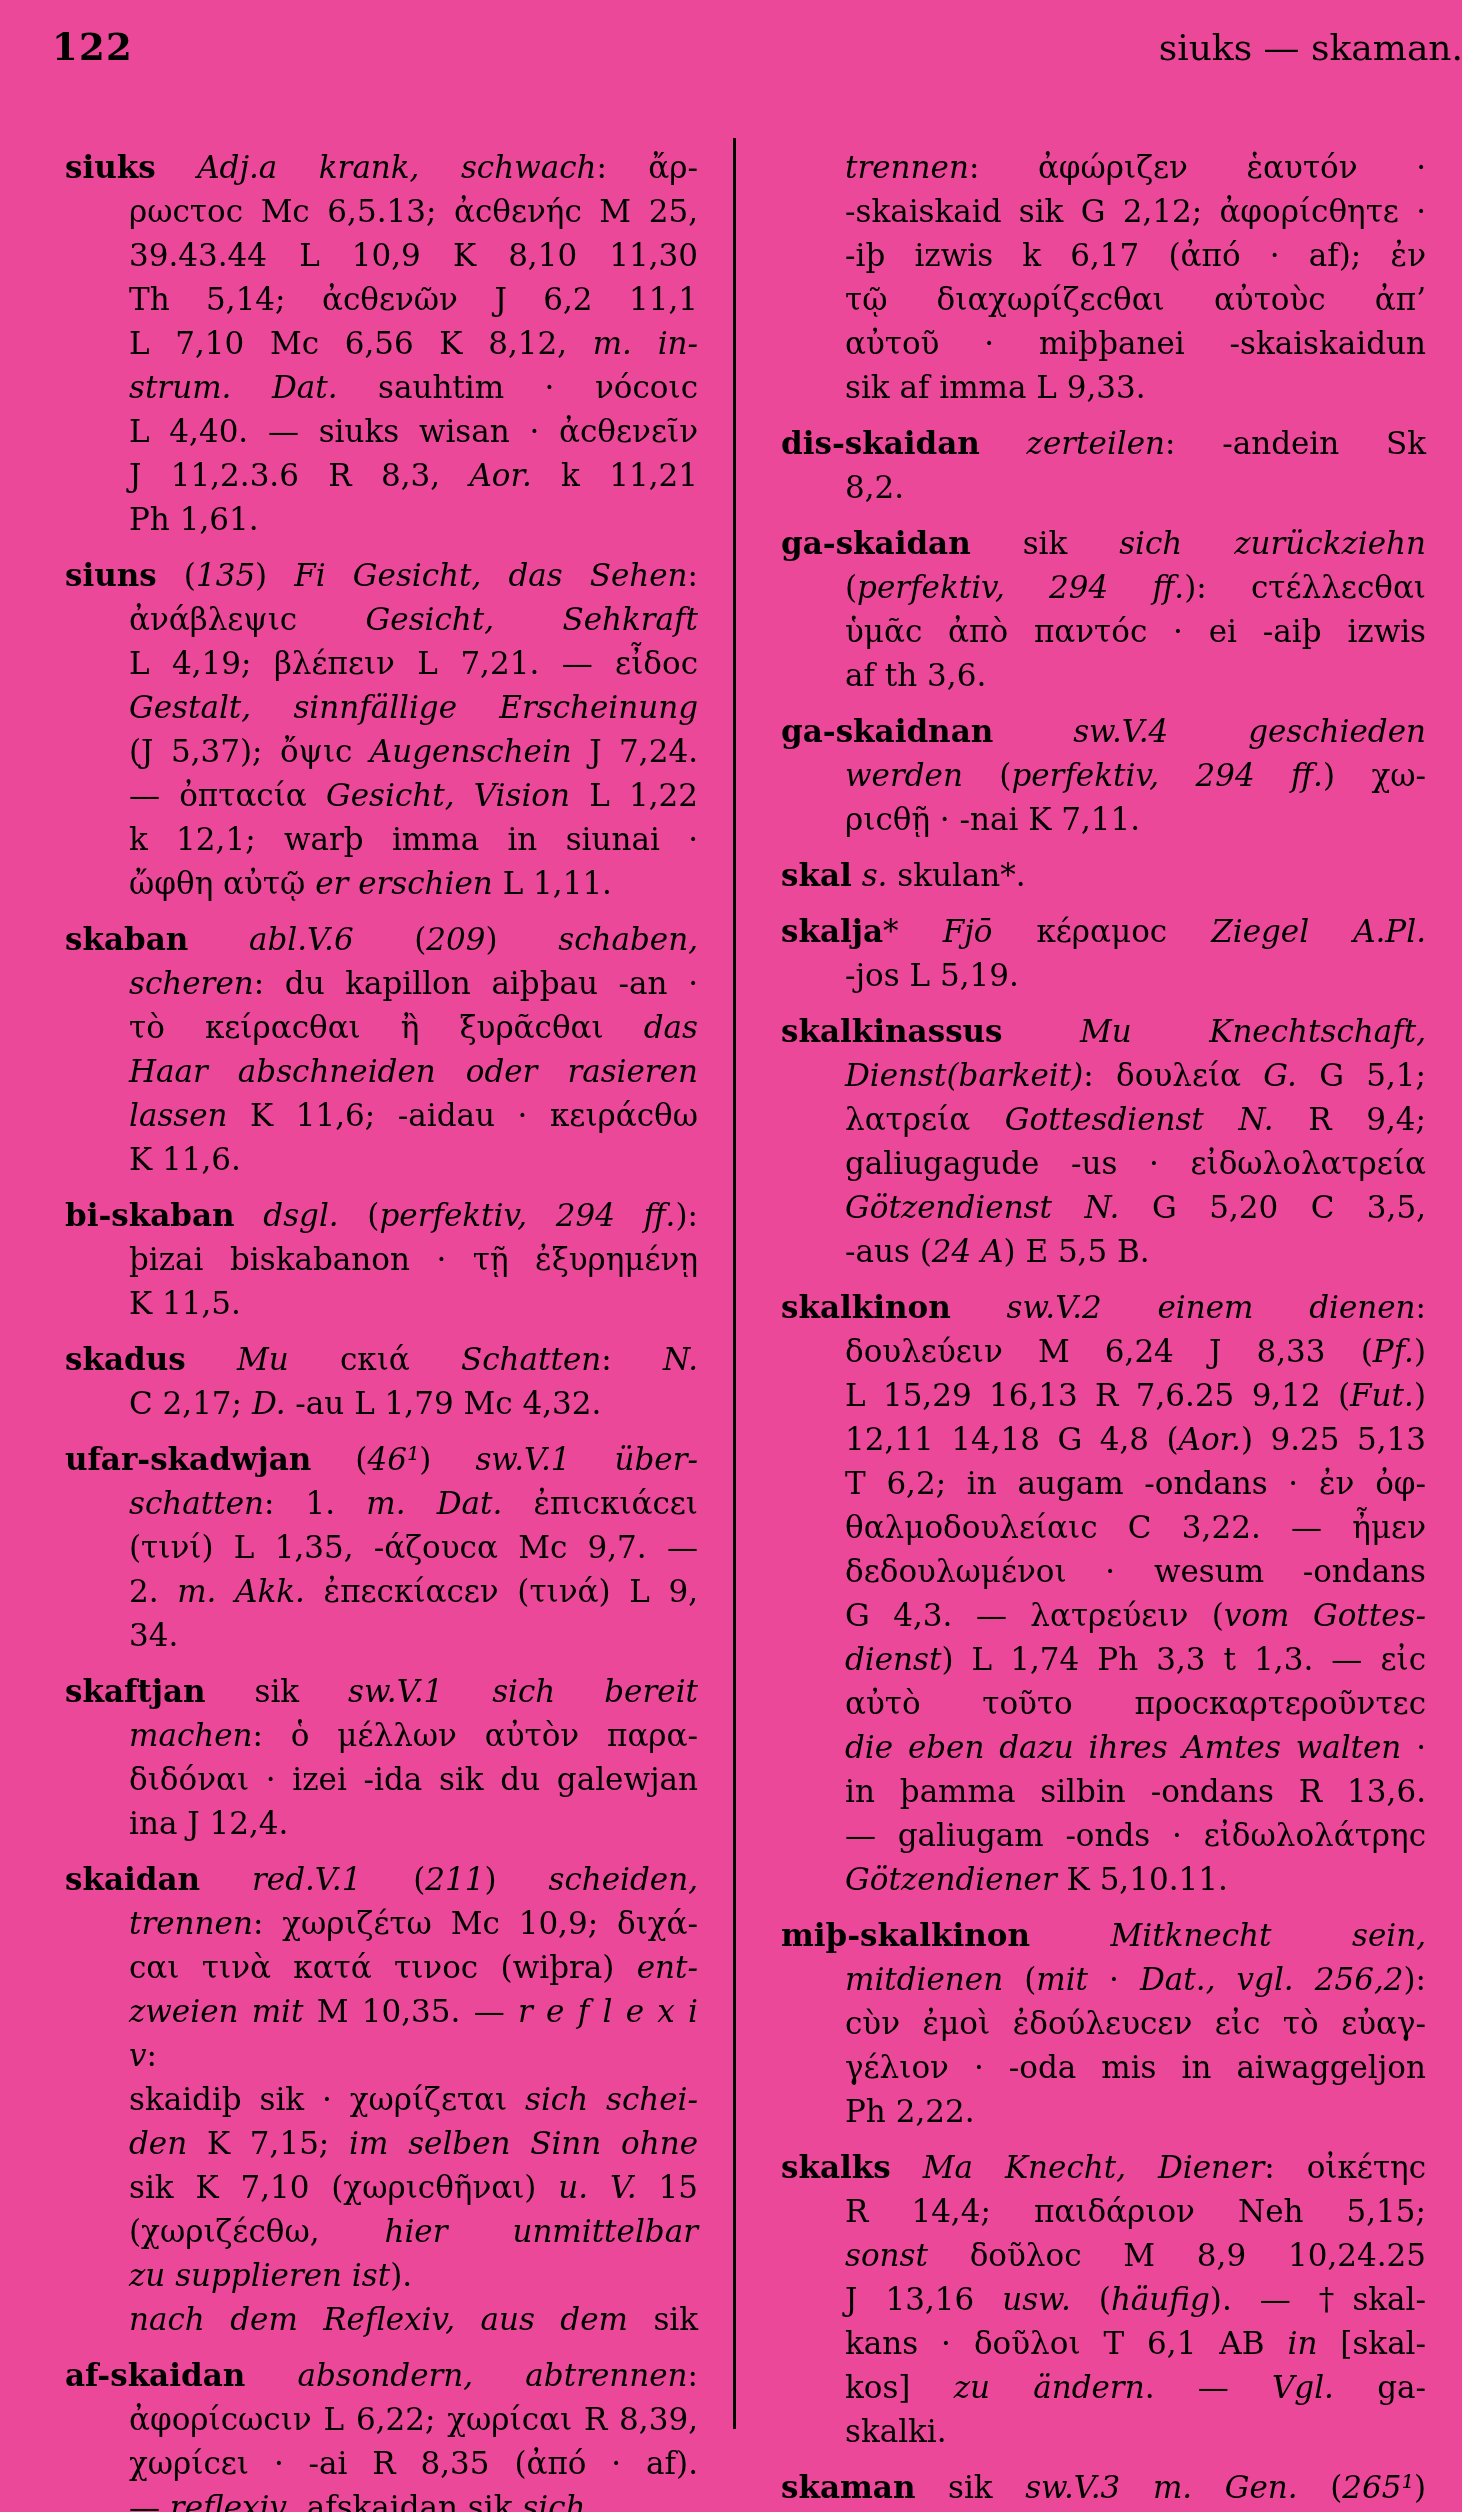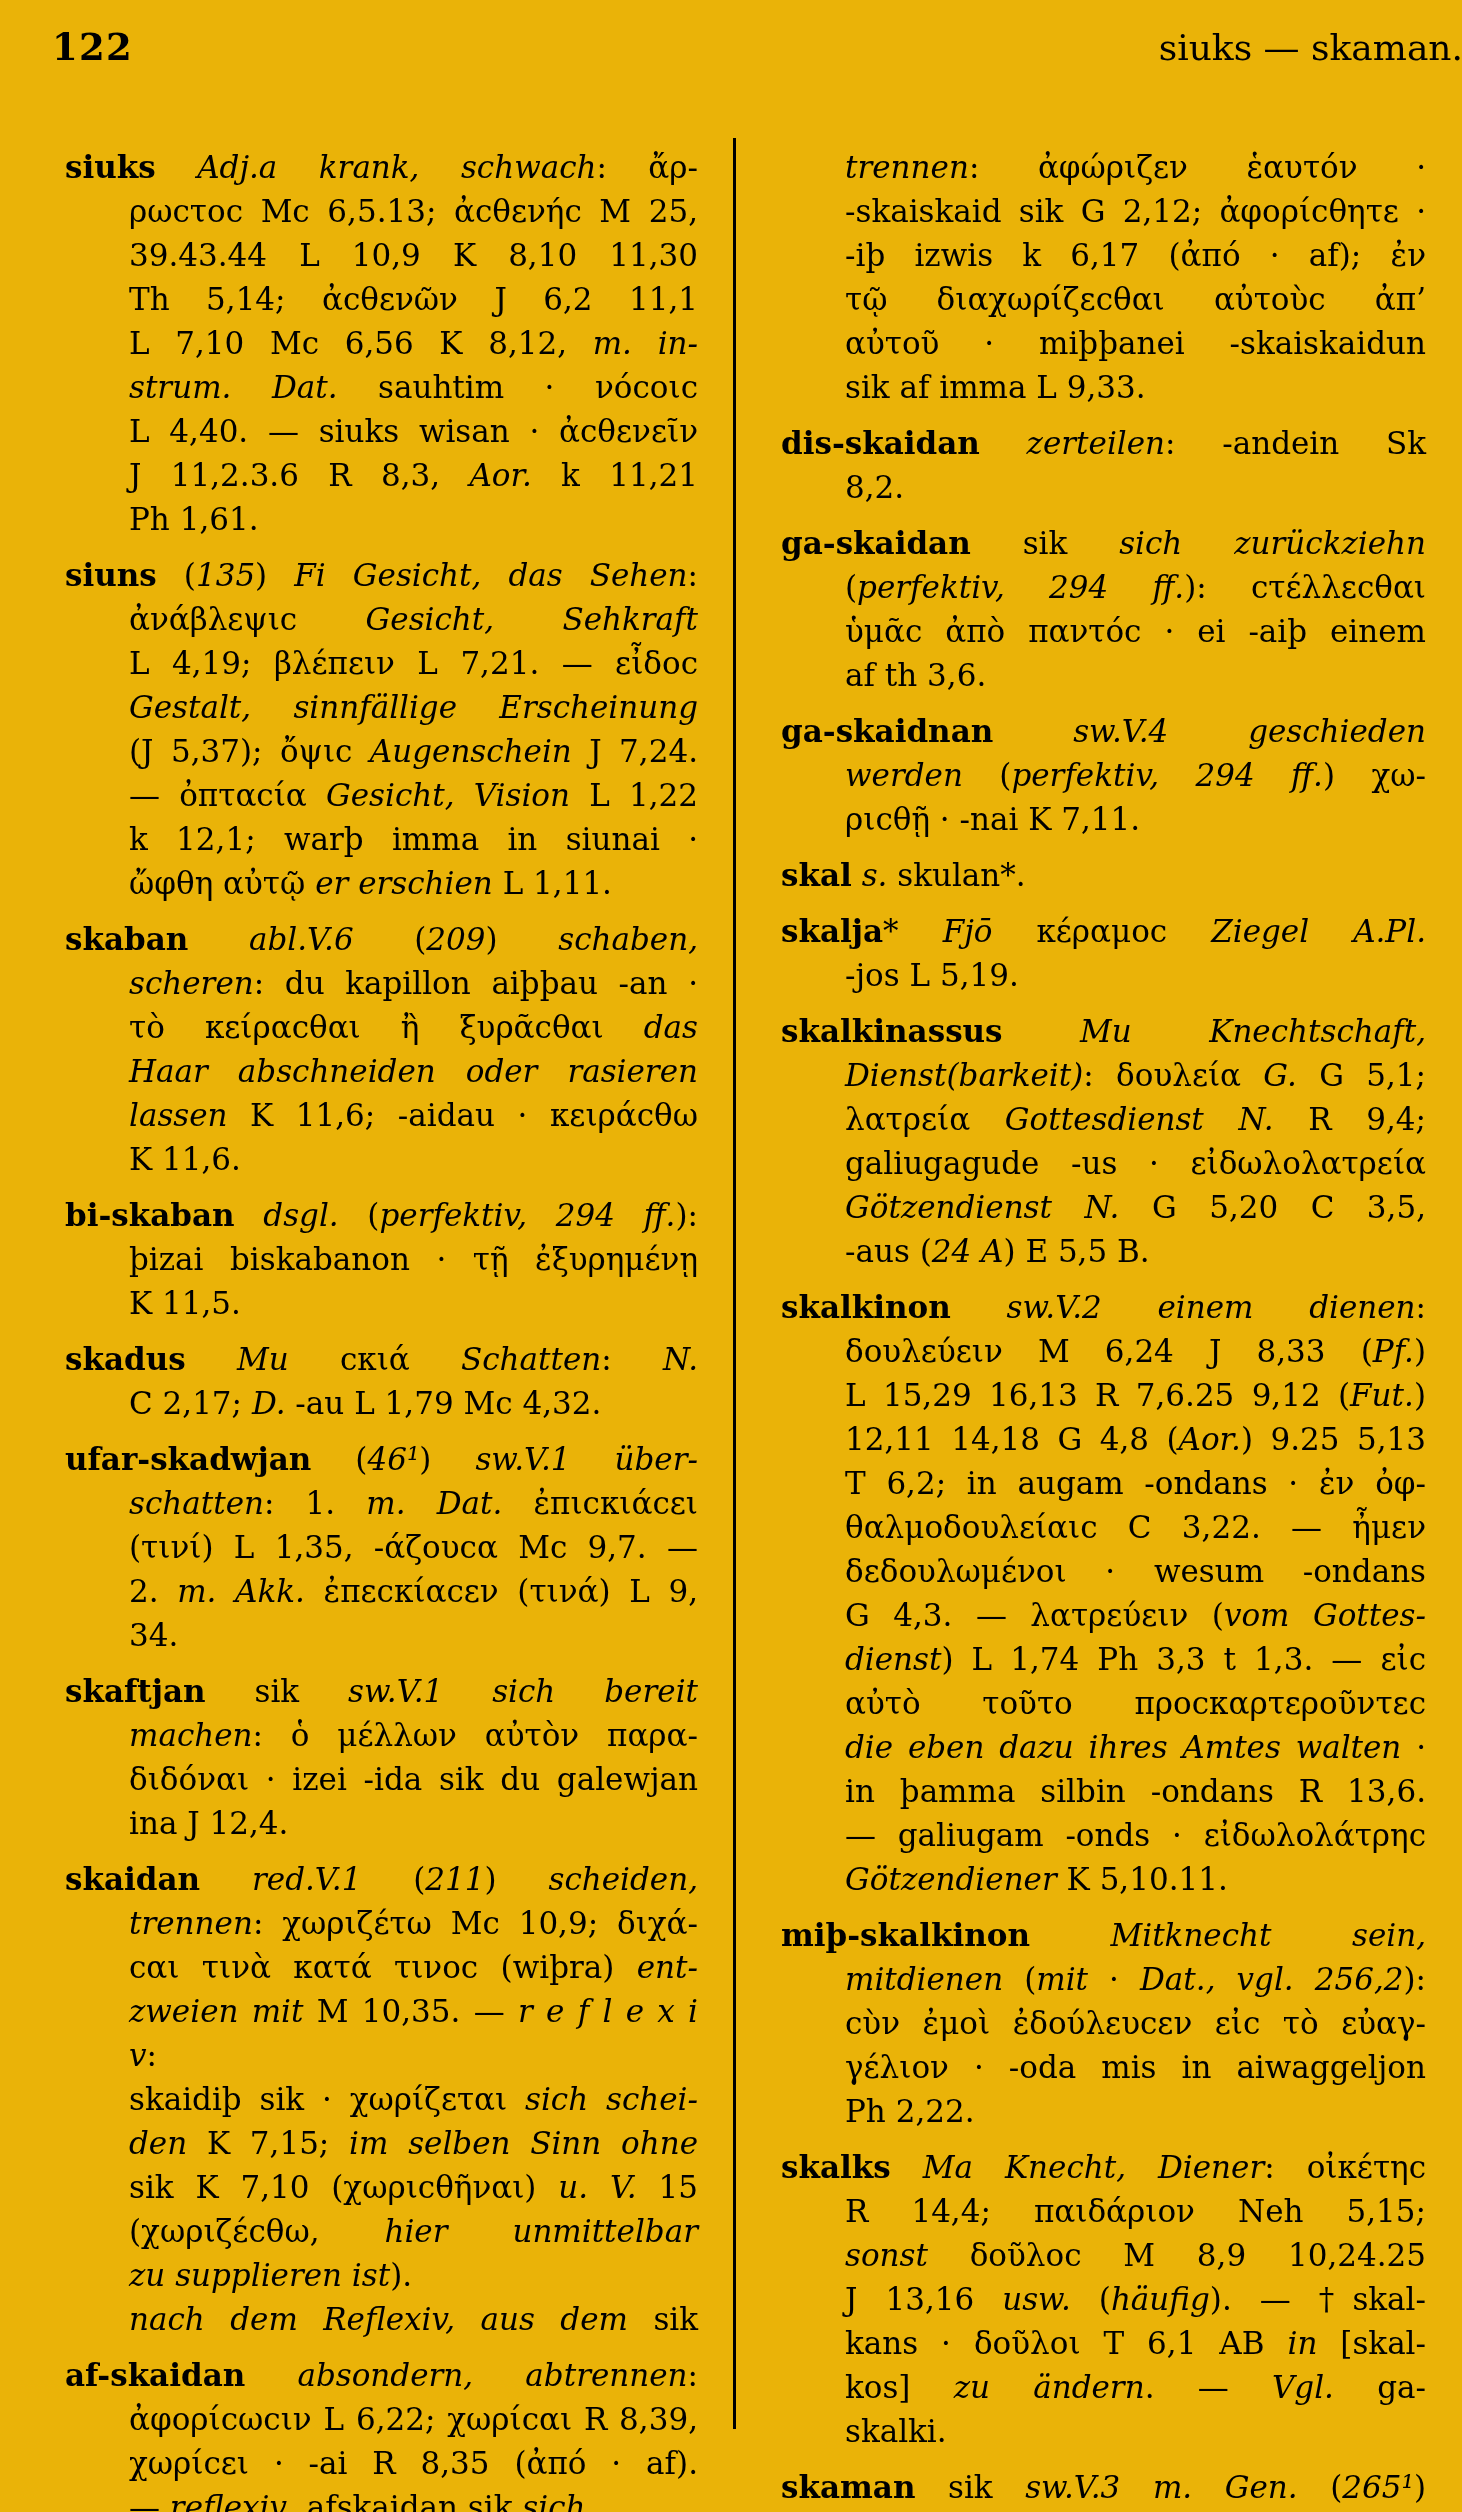--- a/index.html
+++ b/index.html
@@ -1,19 +1,19 @@
 <!DOCTYPE html>
 <html style="font-size:10px"><head>
 <meta charset="utf-8">
 <style>
   html,body{margin:0;padding:0;background:#777;}
   #page{
     position:relative;
     width:1463px;height:2512px;
-    background:#eab308;
+    background:#ec4899;
     color:#000;
     font-family:"DejaVu Serif","Liberation Serif",serif;
     overflow:hidden;
   }
   .pagenum{
     position:absolute;left:52px;top:25px;
     font-size:37px;font-weight:700;letter-spacing:1.2px;
   }
   .runhead{
     position:absolute;left:0;right:0;top:27px;
@@ -131,21 +131,21 @@
         <div class="line ind">αὐτοῦ · miþþanei -skaiskaidun</div>
         <div class="line ind fin">sik af imma L 9,33.</div>
       </div>
       <div class="entry">
         <div class="line"><b>dis-skaidan</b> <i>zerteilen</i>: -andein Sk</div>
         <div class="line ind fin">8,2.</div>
       </div>
       <div class="entry">
         <div class="line"><b>ga-skaidan</b> sik <i>sich zurückziehn</i></div>
         <div class="line ind">(<i>perfektiv, 294 ff.</i>): cτέλλεcθαι</div>
-        <div class="line ind">ὑμᾶc ἀπὸ παντόc · ei -aiþ einem</div>
+        <div class="line ind">ὑμᾶc ἀπὸ παντόc · ei -aiþ izwis</div>
         <div class="line ind fin">af th 3,6.</div>
       </div>
       <div class="entry">
         <div class="line"><b>ga-skaidnan</b> <i>sw.V.4 geschieden</i></div>
         <div class="line ind"><i>werden</i> (<i>perfektiv, 294 ff.</i>) χω-</div>
         <div class="line ind fin">ριcθῇ · -nai K 7,11.</div>
       </div>
       <div class="entry">
         <div class="line fin"><b>skal</b> <i>s.</i> skulan*.</div>
       </div>

